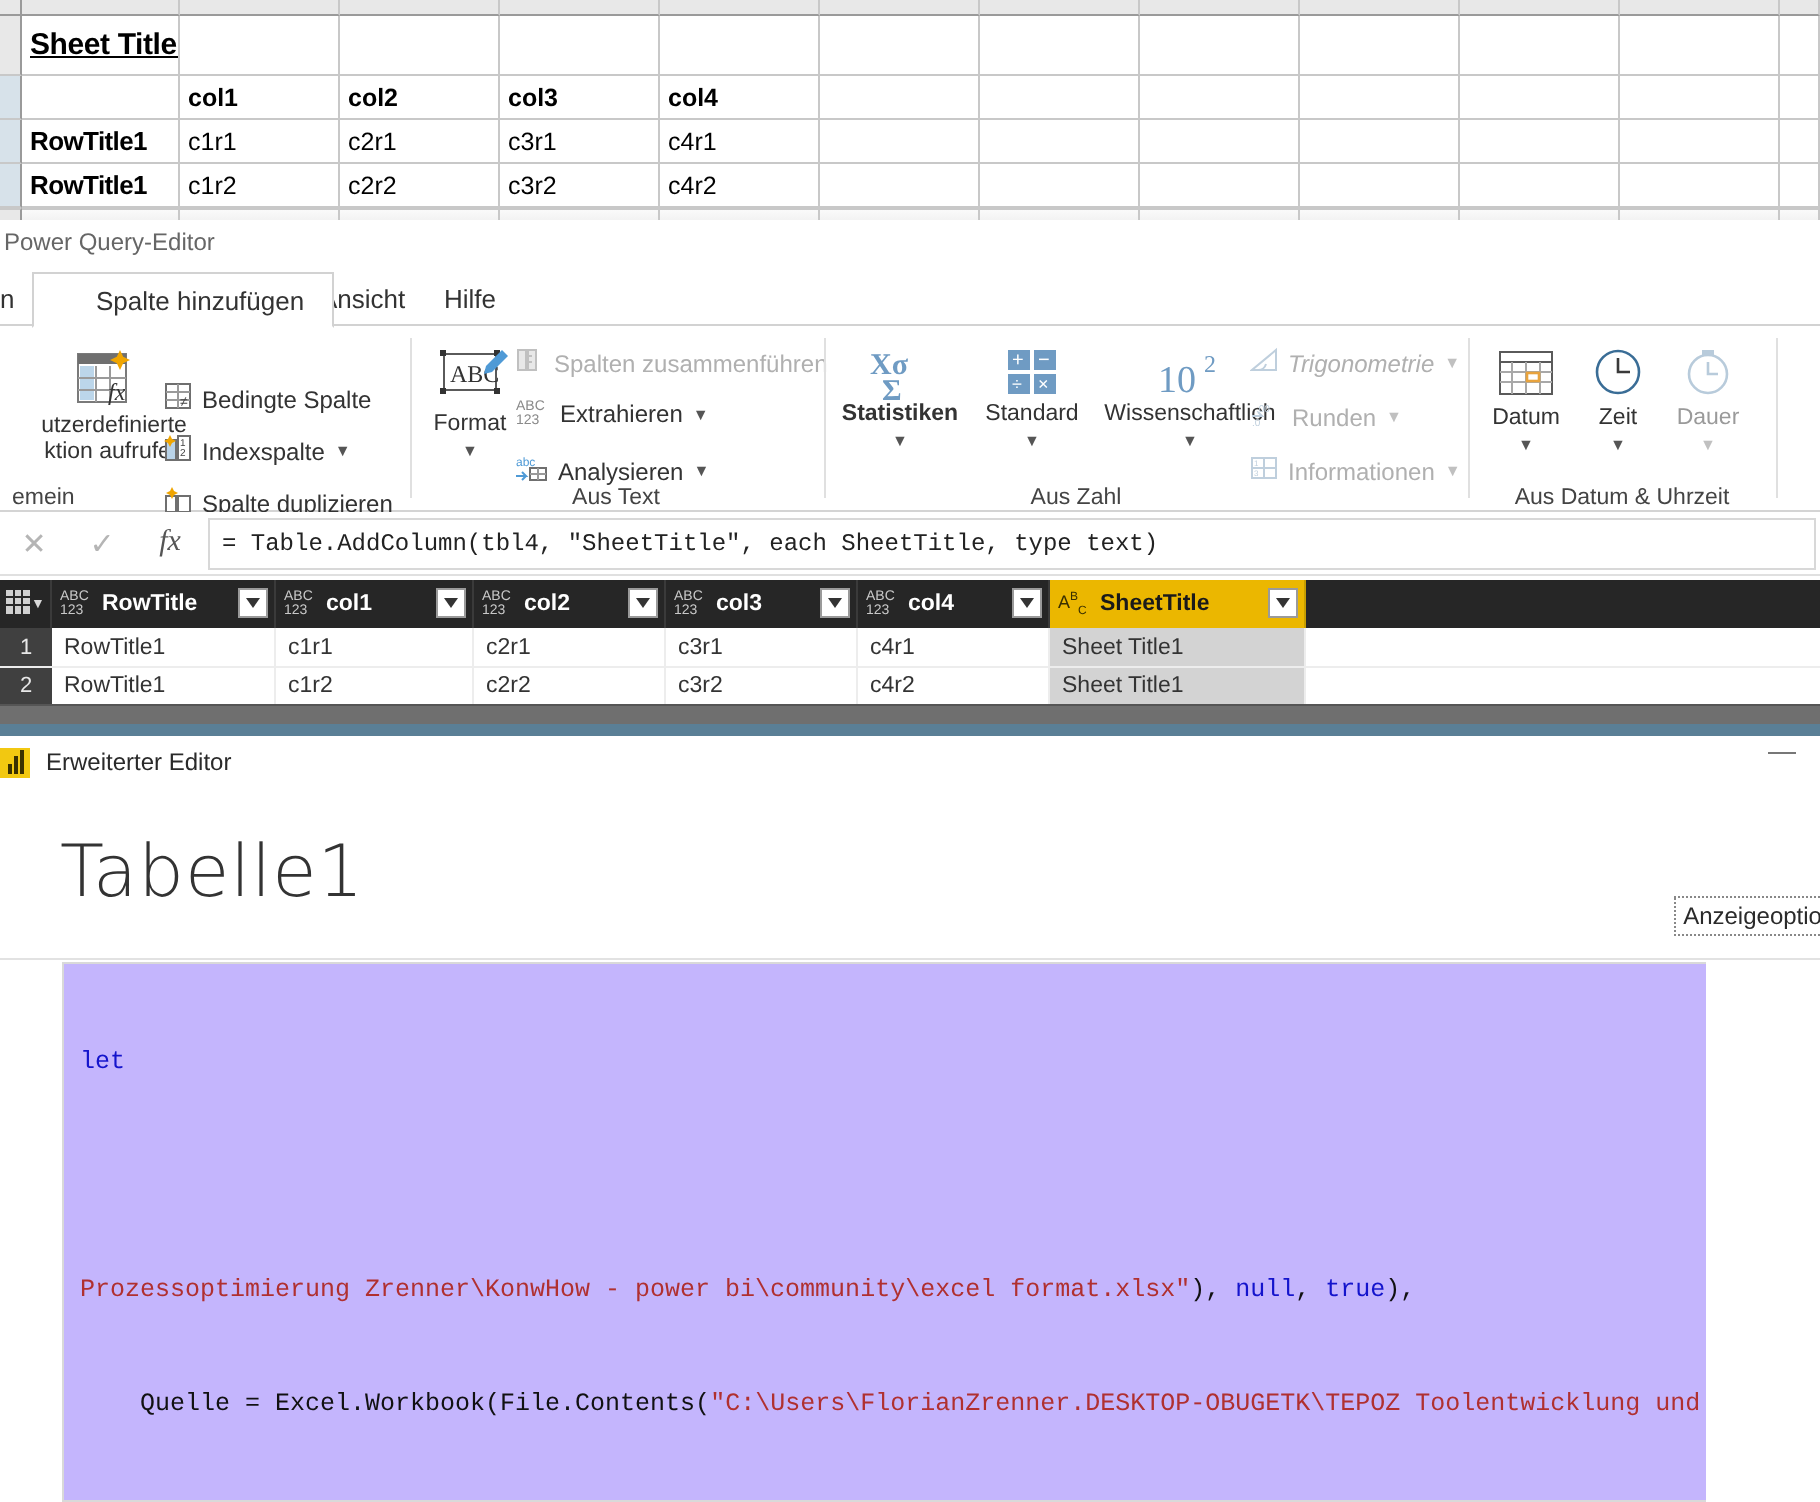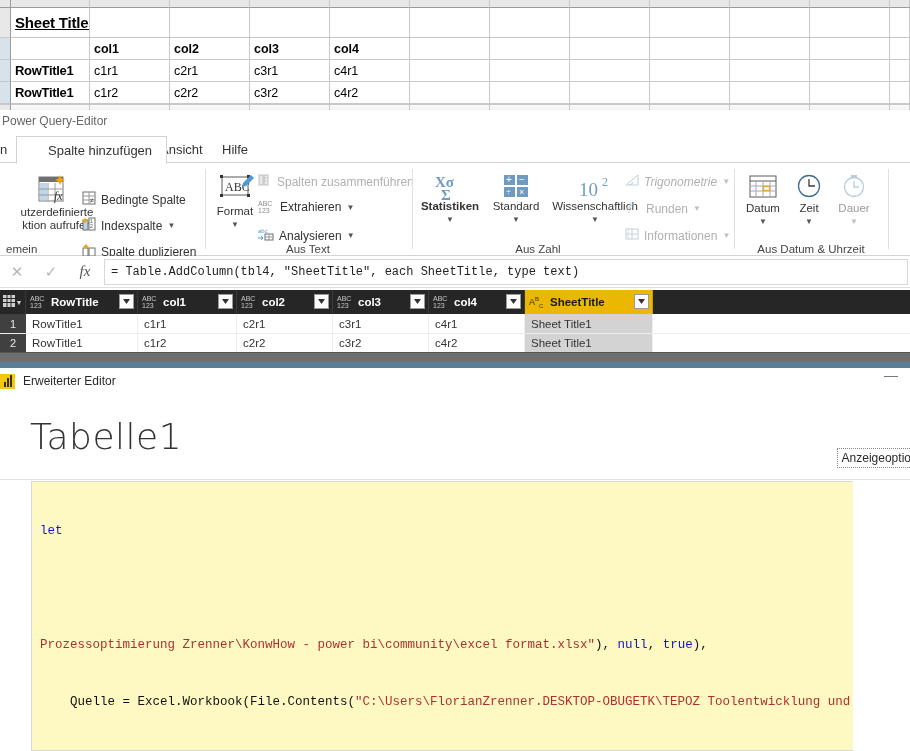--- a/index.html
+++ b/index.html
@@ -173,21 +173,21 @@
     font-family: "DejaVu Sans", sans-serif;
   }
   .adv-opts {
     position: absolute; right: -26px; top: 52px;
     font-size: 12px; color: #2a2a2a; padding: 2px 4px;
     border: 1px dotted #888; white-space: nowrap;
   }
   .adv-sep { position: absolute; left: 0; top: 117px; width: 910px; height: 1px; background: #e2e2e2; }
   .code-wrap {
     position: absolute; left: 31px; top: 119px; width: 822px; height: 270px;
-    background: #fef9c3; border: 1px solid #d9d9d9; border-right: none;
+    background: #c4b5fd; border: 1px solid #d9d9d9; border-right: none;
     overflow: hidden;
   }
   .code {
     font-family: "Liberation Mono", "DejaVu Sans Mono", monospace;
     font-size: 12.5px; line-height: 19px; color: #111;
     white-space: pre; padding-top: 2px;
   }
   .code .ln { padding-left: 8px; height: 19px; }
   .kw { color: #1414cc; }
   .str { color: #b03030; }

